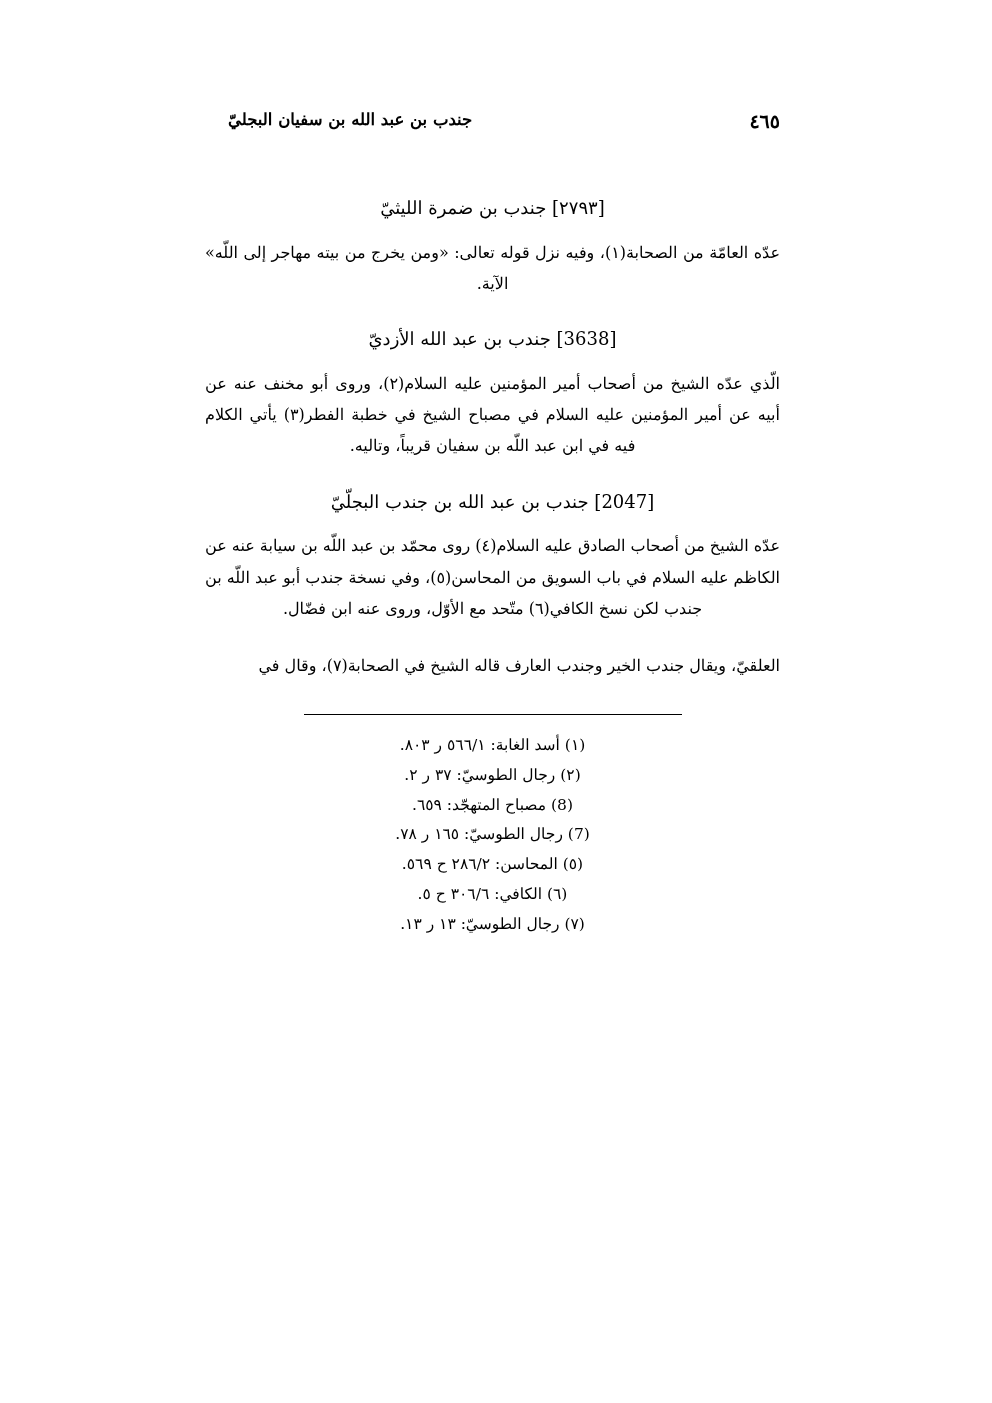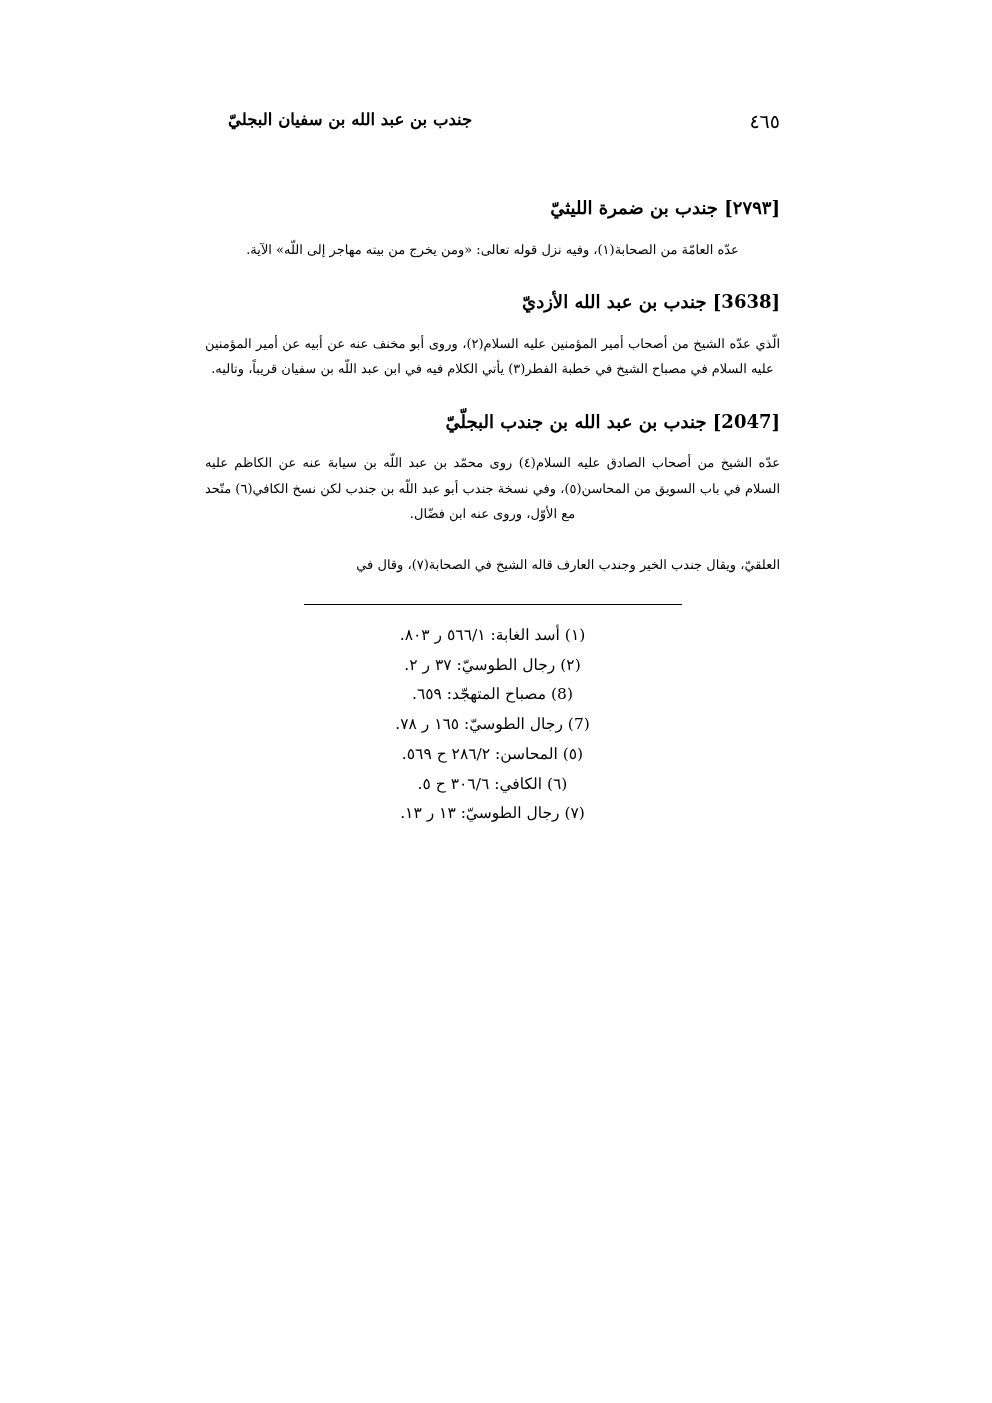--- a/index.html
+++ b/index.html
@@ -34,49 +34,49 @@
   }
   .header-title {
     font-size: 16.5px;
     font-weight: 700;
     letter-spacing: 0;
     direction: rtl;
     white-space: nowrap;
   }
   .page-number {
     font-size: 19px;
-    font-weight: 400;
+    font-weight: 700;
     direction: rtl;
   }
   
   .entry {
     margin-bottom: 26px;
   }
   .entry-title {
-    text-align: right;
+    text-align: center;
     font-size: 18px;
-    font-weight: 700;
+    font-weight: 400;
     direction: rtl;
     margin: 0 0 14px 0;
     line-height: 1.6;
   }
   .entry-body {
-    font-size: 13px;
+    font-size: 16px;
     line-height: 1.95;
     text-align: justify;
     text-align-last: center;
     direction: rtl;
     margin: 0;
   }
   .entry-body.last {
     text-align-last: right;
   }
   
   .footnote-area {
-    margin-top: 26px;
+    margin-top: 33px;
   }
   .footnote-rule {
     width: 378px;
     height: 1px;
     background: #000;
     margin: 0 auto 16px auto;
     border: 0;
   }
   .footnote {
     font-size: 15.5px;

